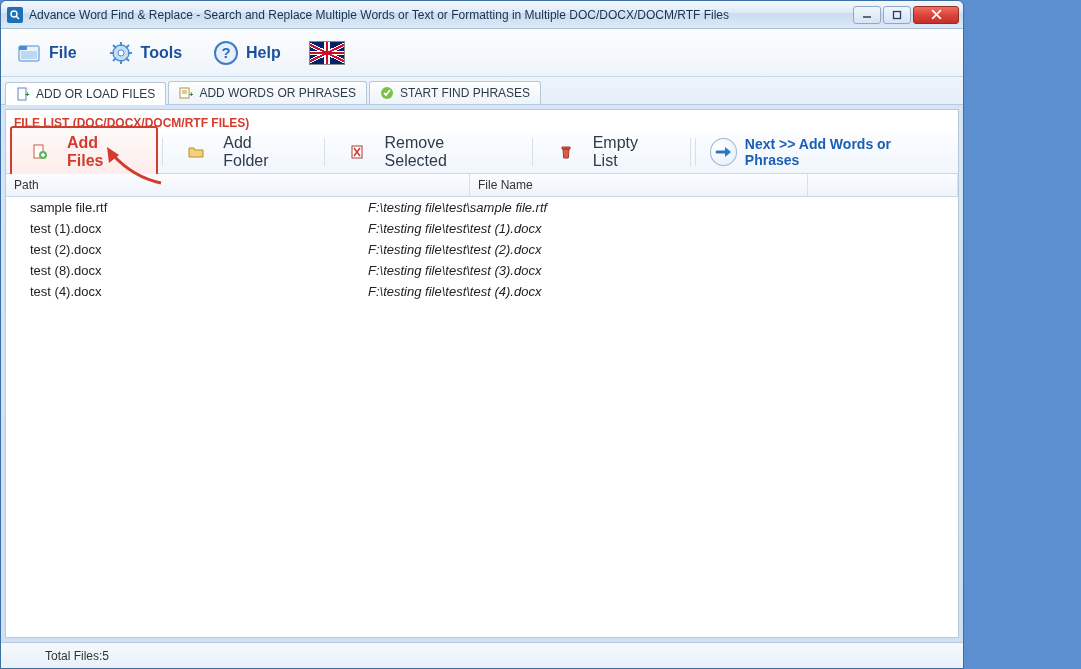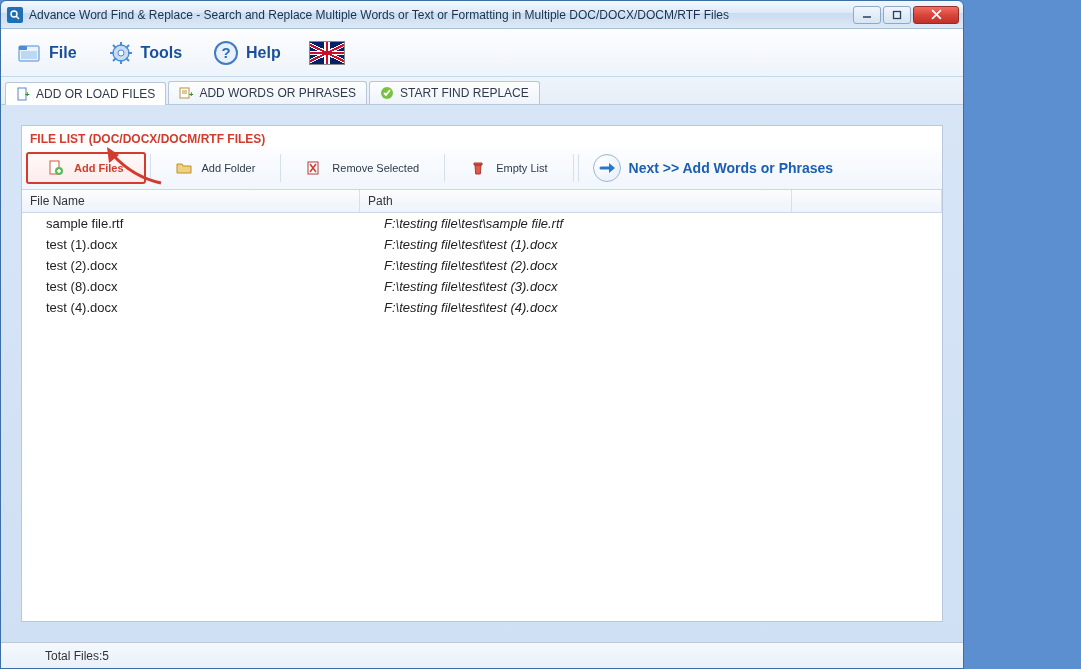--- a/index.html
+++ b/index.html
@@ -85,36 +85,36 @@
   .tab {
     display:flex; align-items:center; gap:6px; padding:4px 10px;
     border:1px solid #b6c7da; border-bottom:none;
     background:linear-gradient(to bottom,#fdfdfd,#eef4fb);
     font-size:12px; color:#2e3b4a; margin-right:2px;
     border-radius:3px 3px 0 0;
   }
   .tab.active { background:#fff; position:relative; top:1px; }
   .tab-icon { width:14px; height:14px; display:inline-flex; align-items:center; justify-content:center; }
   .content-area {
-    flex:1; margin:20px; border:1px solid #b8c9dd; background:#fff;
+    flex:1; margin:4px; border:1px solid #b8c9dd; background:#fff;
     display:flex; flex-direction:column; overflow:hidden;
   }
   .section-title {
     padding:6px 8px 2px 8px; color:#d23c2e; font-weight:600; font-size:12px;
   }
   .toolbar {
     display:flex; align-items:center; padding:2px 4px 4px 4px; gap:4px;
     border-bottom:1px solid #cbd7e6;
     background:linear-gradient(to bottom,#fcfdff,#f1f6fc);
     height:42px;
   }
   .tbtn {
-    display:flex; align-items:center; gap:10px; padding:6px 20px;
+    display:flex; align-items:center; gap:19px; padding:6px 20px;
     border:1px solid transparent; border-radius:3px;
-    color:#2e3b4a; font-size:11px; background:transparent;
+    color:#2e3b4a; font-size:16px; background:transparent;
   }
   .tbtn.highlight {
     border:2px solid #d23c2e; color:#d23c2e; font-weight:600;
     background:linear-gradient(to bottom,#fef9f8,#fdeceb);
   }
   .tbtn-sep { width:1px; height:28px; background:#d6e0ec; }
   .tbtn .ticon { width:16px; height:16px; display:inline-flex; align-items:center; justify-content:center; }
   .next-btn {
     display:flex; align-items:center; gap:8px; padding:4px 10px;
     color:#1a5fb4; font-weight:600; font-size:14px;
@@ -248,21 +248,21 @@
       </span>
       <span>ADD WORDS OR PHRASES</span>
     </div>
     <div class="tab">
       <span class="tab-icon">
         <svg width="14" height="14" viewBox="0 0 14 14">
             <circle cx="7" cy="7" r="6" fill="#7ac142"></circle>
             <polyline points="4,7 6,9 10,4" fill="none" stroke="#fff" stroke-width="1.8"></polyline>
           </svg>
       </span>
-      <span>START FIND REPLACE</span>
+      <span>START FIND PHRASES</span>
     </div>
   </div>
 
   <div class="content-area">
     <div class="section-title">FILE LIST (DOC/DOCX/DOCM/RTF FILES)</div>
 
     <div class="toolbar">
       <div class="tbtn highlight">
         <span class="ticon">
           <svg width="16" height="16" viewBox="0 0 16 16">
@@ -313,22 +313,22 @@
             </svg>
         </span>
         <span>
           <span>Next &gt;&gt;</span>
           <span>Add Words or Phrases</span>
         </span>
       </div>
     </div>
 
     <div class="table-head">
+      <div class="th col-path">Path</div>
       <div class="th col-name">File Name</div>
-      <div class="th col-path">Path</div>
       <div class="th col-extra"></div>
     </div>
 
     <div class="table-body">
       <div class="tr">
         <div class="td col-name">sample file.rtf</div>
         <div class="td col-path">F:\testing file\test\sample file.rtf</div>
       </div>
       <div class="tr">
         <div class="td col-name">test (1).docx</div>

